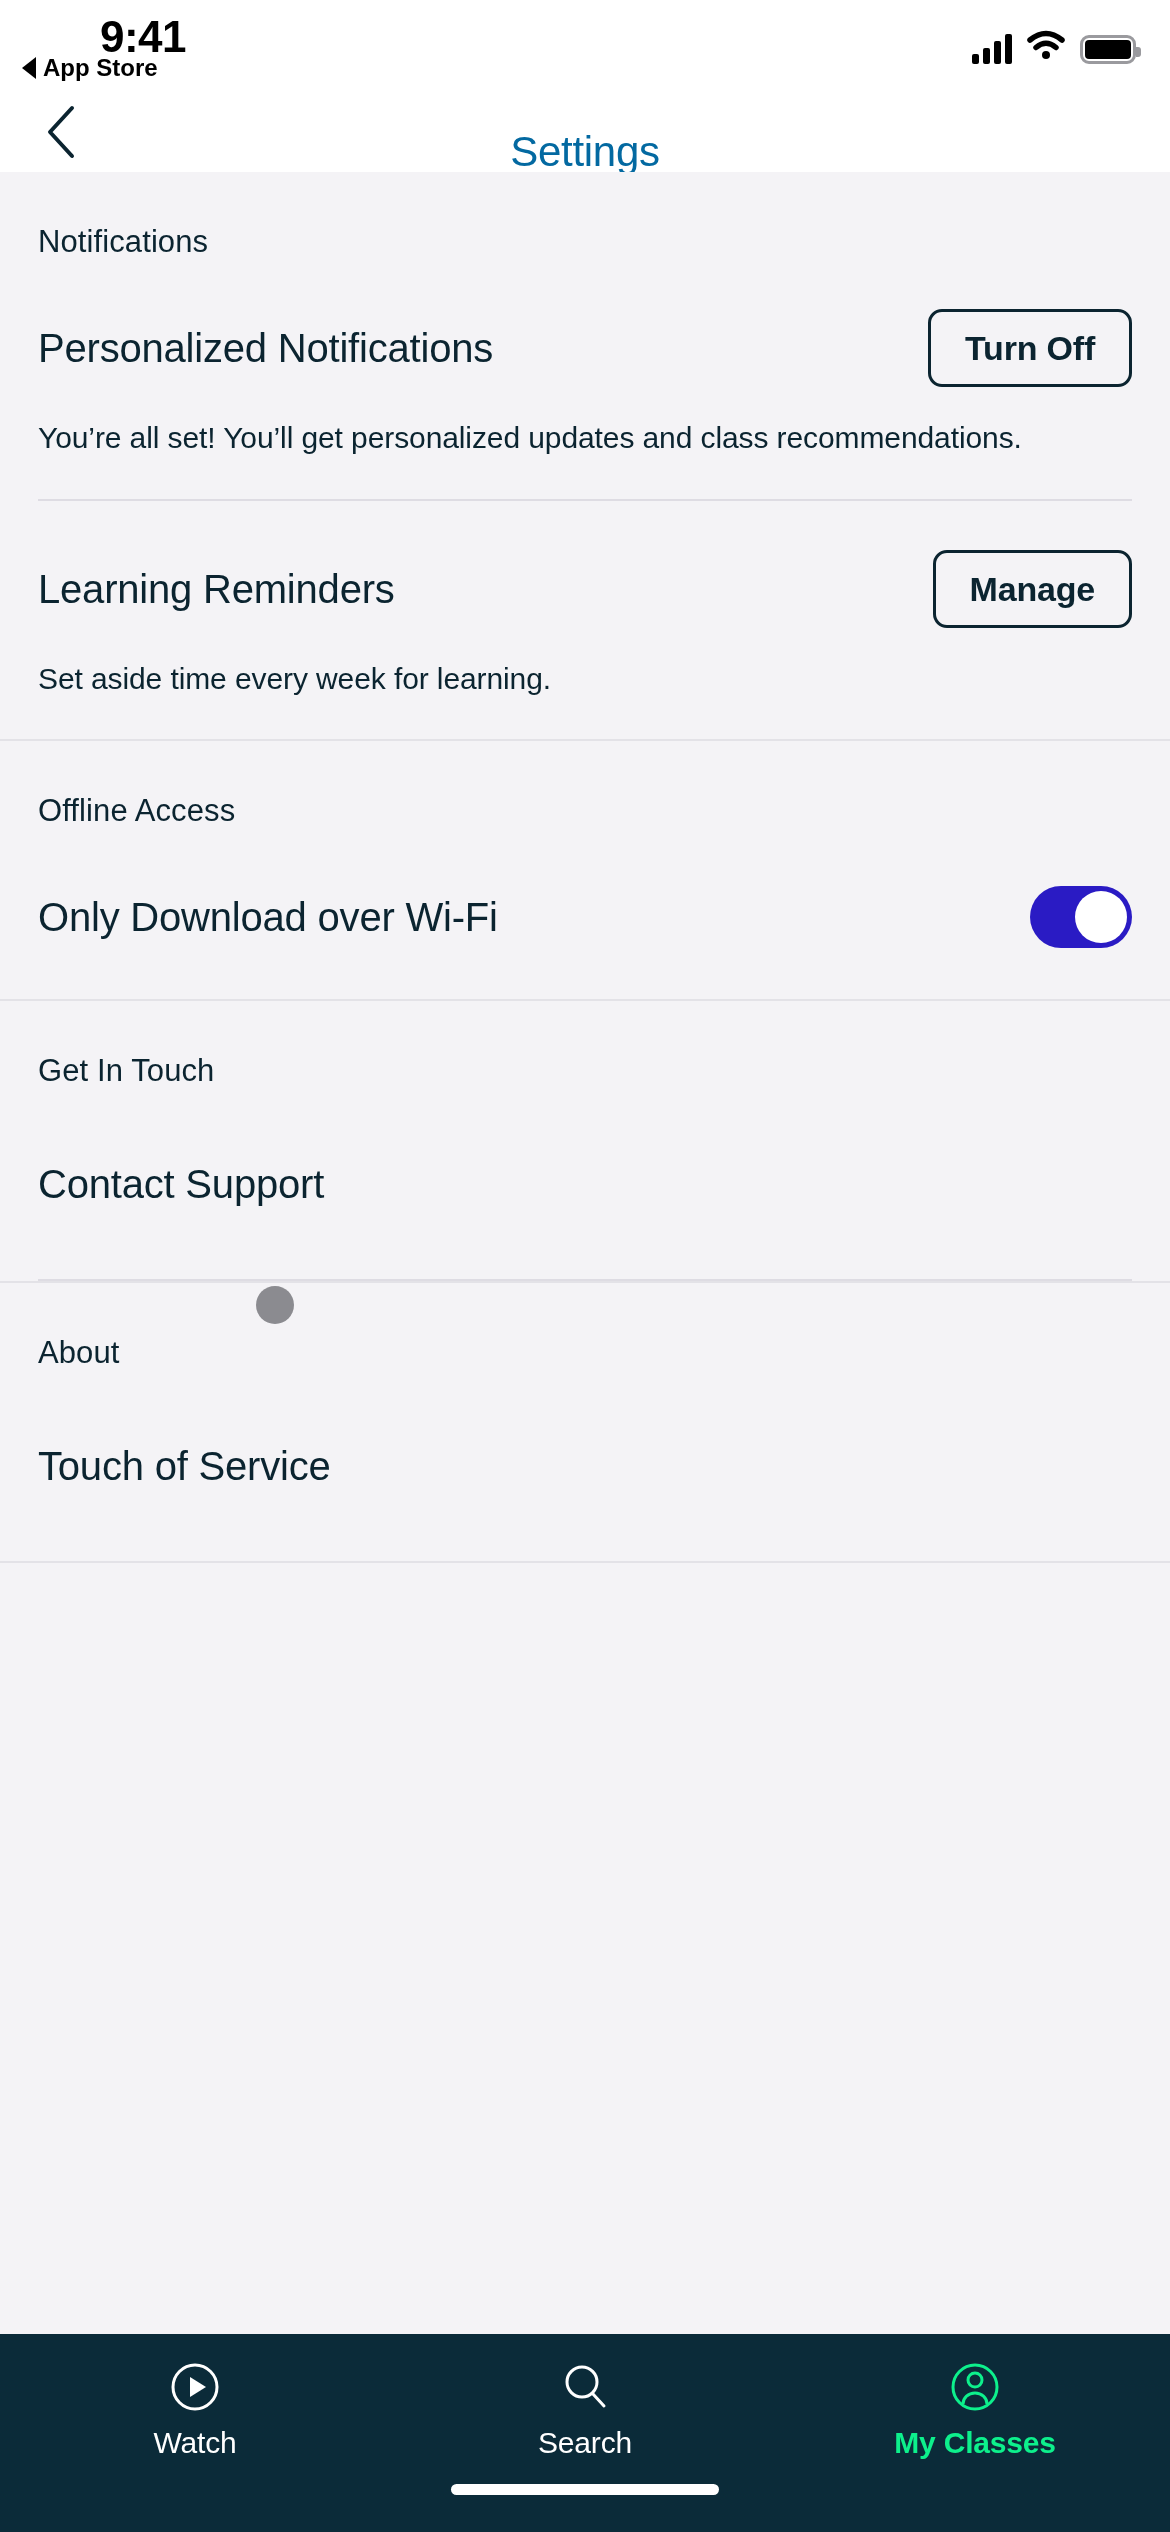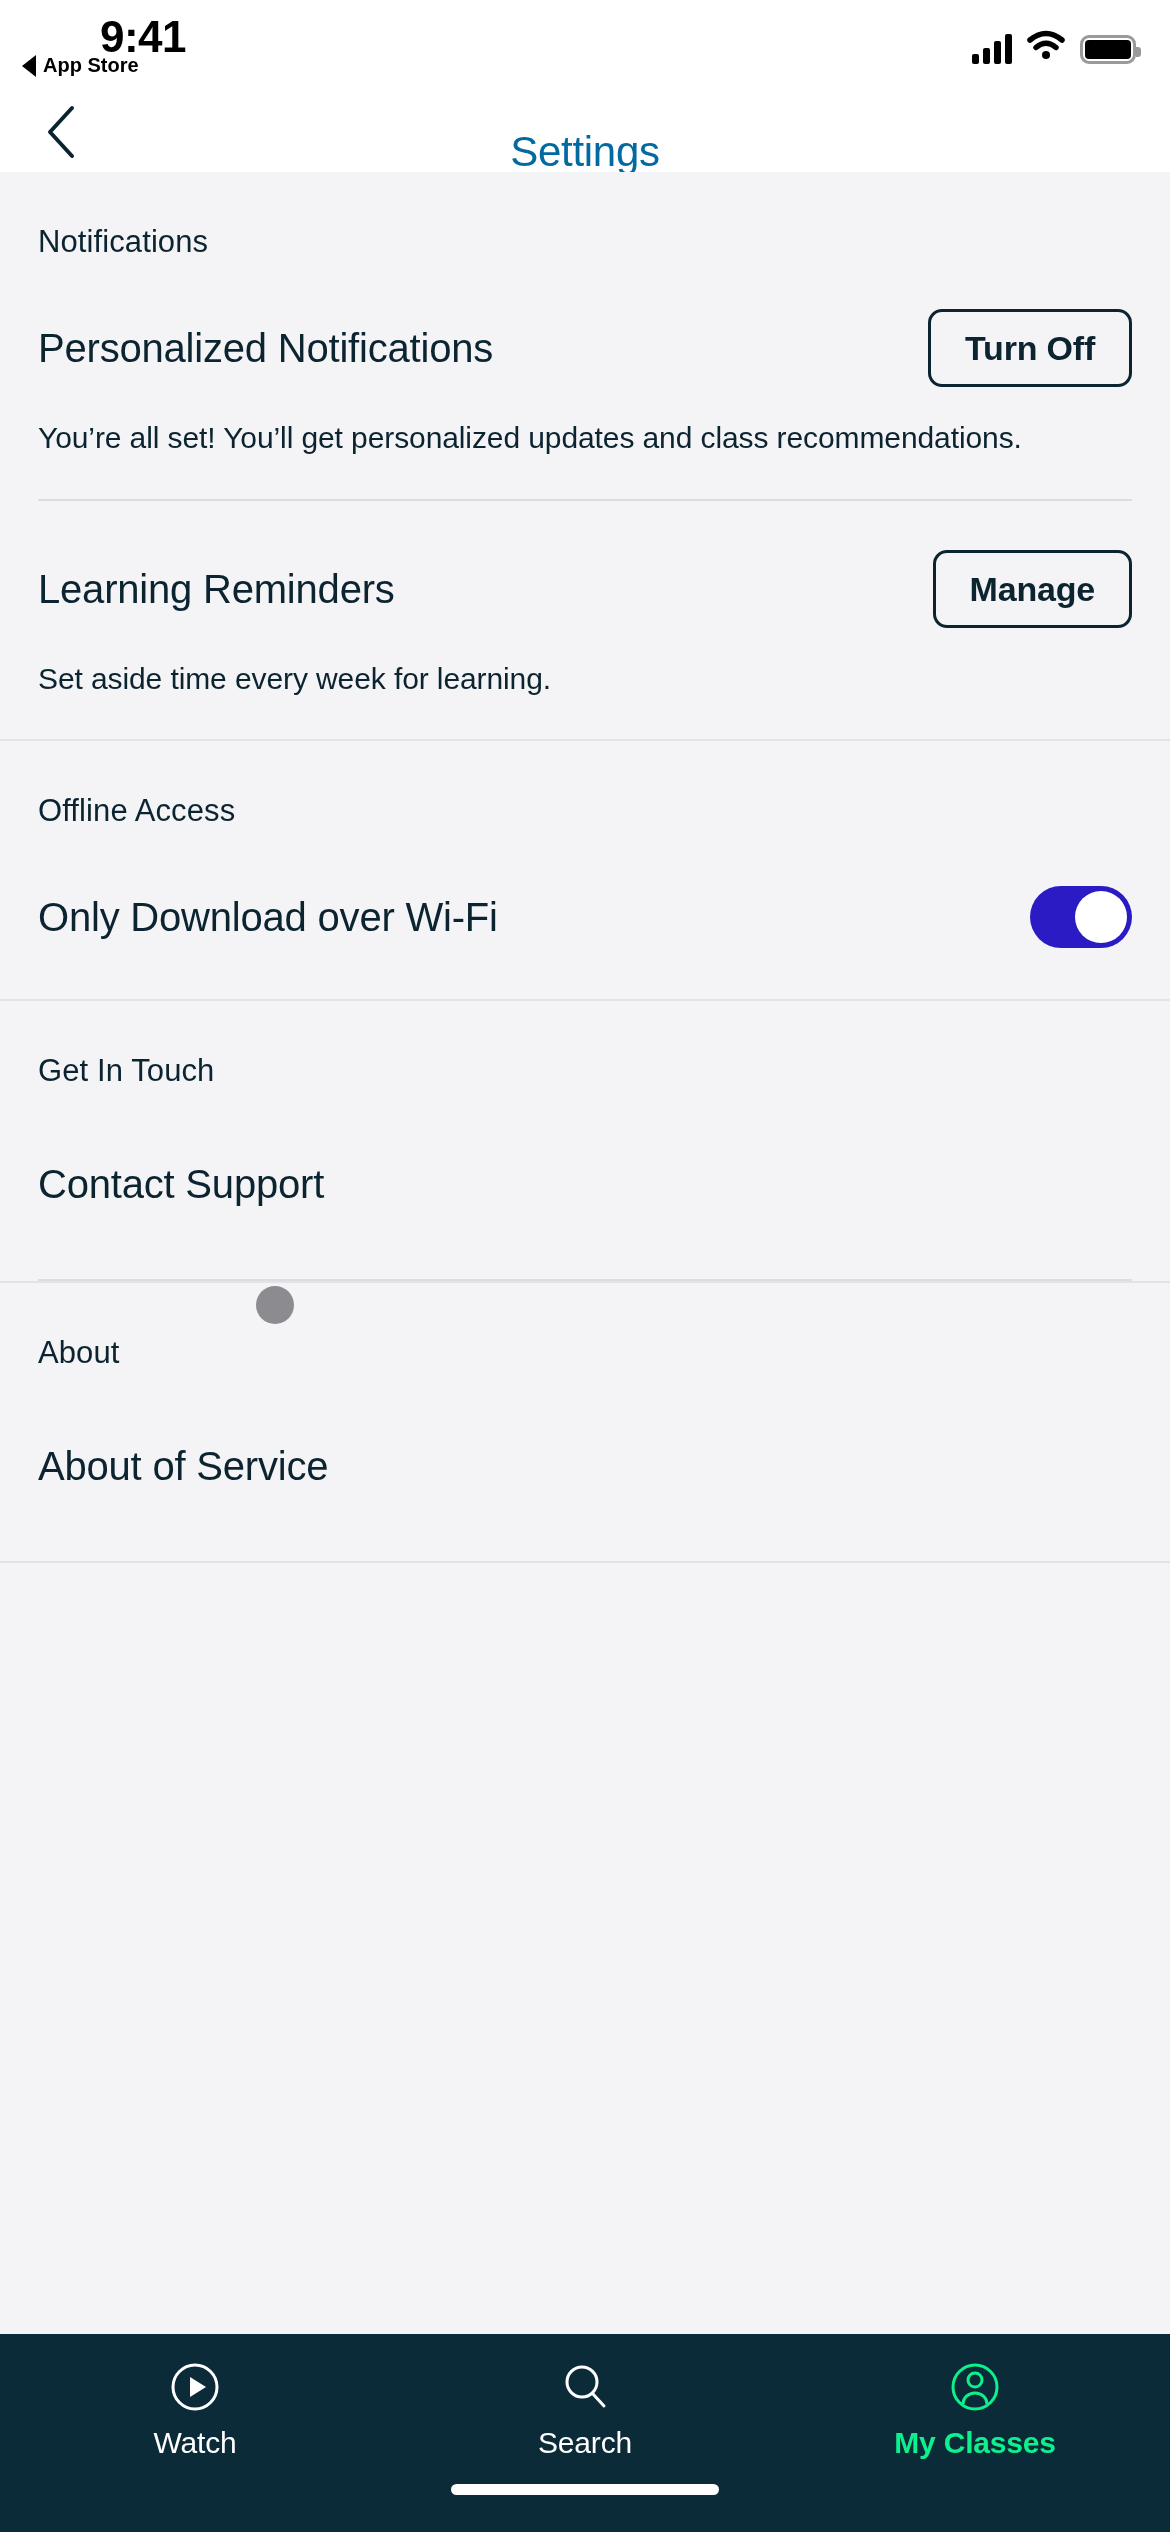--- a/index.html
+++ b/index.html
@@ -37,21 +37,21 @@
     top: 12px;
     font-size: 44px;
     font-weight: 700;
     color: #000000;
     letter-spacing: -0.5px;
   }
   .status-backlink {
     position: absolute;
     left: 22px;
     top: 54px;
-    font-size: 20px;
+    font-size: 24px;
     font-weight: 600;
     color: #000000;
     display: flex;
     align-items: center;
     gap: 7px;
   }
   .status-backlink .tri {
     width: 0; height: 0;
     border-top: 11px solid transparent;
     border-bottom: 11px solid transparent;
@@ -362,21 +362,21 @@
       <div class="section-title">Get In Touch</div>
       <div class="link-row">
         <span class="link-row-text">Contact Support</span>
       </div>
       <div class="inner-divider"></div>
     </div>
 
     <div class="section">
       <div class="section-title">About</div>
       <div class="link-row">
-        <span class="link-row-text">About of Service</span>
+        <span class="link-row-text">Touch of Service</span>
       </div>
     </div>
 
     <div class="touch-dot"></div>
   </div>
 
   <div class="tabbar">
     <div class="tab">
       <svg class="tab-ic" viewBox="0 0 54 54" aria-hidden="true">
         <circle cx="27" cy="27" r="22" stroke="#ffffff" stroke-width="3" fill="none"></circle>

